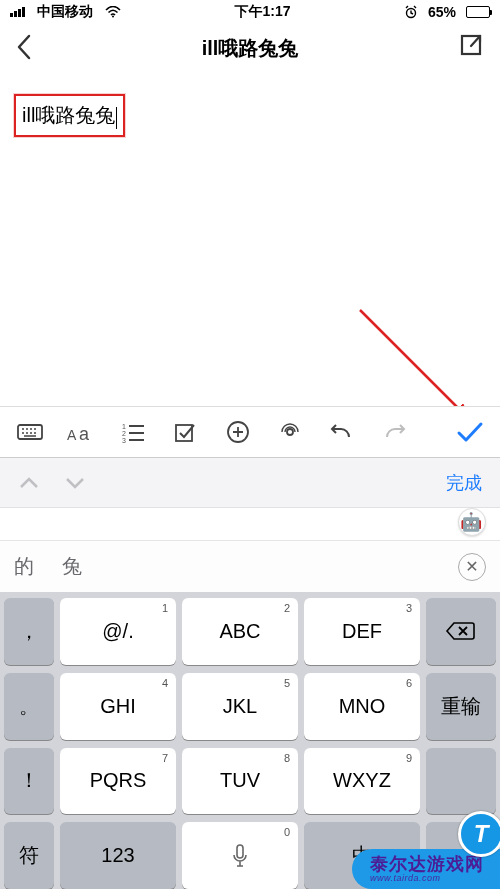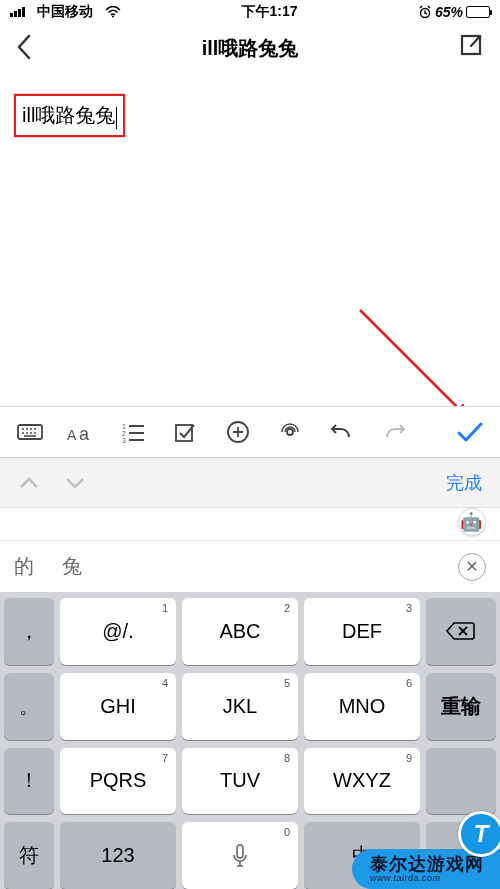--- a/index.html
+++ b/index.html
@@ -16,21 +16,21 @@
   .status-bar {
     display: flex;
     justify-content: space-between;
     align-items: center;
     height: 24px;
     padding: 0 10px;
     font-size: 14px;
     font-weight: 600;
   }
   .status-left, .status-right { display: flex; align-items: center; gap: 12px; }
-  .status-right { gap: 3px; font-style: italic; }
+  .status-right { gap: 10px; }
   .signal-bars { display: inline-flex; align-items: flex-end; gap: 1px; }
   .signal-bars span { width: 3px; background:#000; display:inline-block; }
   .signal-bars span:nth-child(1){height:4px} .signal-bars span:nth-child(2){height:6px}
   .signal-bars span:nth-child(3){height:8px} .signal-bars span:nth-child(4){height:10px}
   .battery { display:inline-flex; align-items:center; }
   .battery-body { width:24px; height:12px; border:1px solid #000; border-radius:2px; position:relative; }
   .battery-body::after { content:""; position:absolute; right:-3px; top:3px; width:2px; height:5px; background:#000; border-radius:0 1px 1px 0;}
   .battery-fill { height:100%; background:#000; border-radius:1px 0 0 1px; }
   
   .nav {
@@ -106,38 +106,38 @@
   .krow { display:flex; gap:6px; flex:1; }
   .key {
     background:#ffffff; border-radius:6px;
     box-shadow:0 1px 0 #888;
     display:flex; flex-direction:column; align-items:center; justify-content:center;
     font-size:20px; position:relative; flex:1;
   }
   .key.alt { background:#b6bbc3; color:#000; }
   .key .num { position:absolute; top:4px; right:8px; font-size:11px; color:#555;}
   .key.narrow { flex:0 0 50px; }
-  .key.wide { flex:0 0 70px;font-weight:bold; }
+  .key.wide { flex:0 0 70px; }
   .key.mic svg { stroke:#666; }
   .key.backspace svg { stroke:#000; fill:none; }
   
   .wm-stack {
     position:absolute; right:0; bottom:0; z-index:50;
     display:flex; flex-direction:column; align-items:flex-end;
   }
   .wm-logo {
     width:46px; height:46px; border-radius:50%;
     background:#1597e6; border:3px solid #fff;
     display:flex; align-items:center; justify-content:center;
     color:#fff; font-size:24px; font-weight:800; font-style:italic;
     box-shadow:0 0 2px rgba(0,0,0,.4);
     transform:translate(4px,8px);
   }
   .wm-text {
-    background:#1d99e8; color:#0f172a;
+    background:#1d99e8; color:#4c1d95;
     padding:6px 16px 6px 18px;
     border-radius:22px 0 0 22px;
     font-weight:700; font-size:18px;
     letter-spacing:1px;
     display:flex; flex-direction:column; line-height:1.05;
   }
   .wm-url {
     font-size:9px; font-weight:400; letter-spacing:0.5px; opacity:.95;font-style:italic;
   }
 </style>

